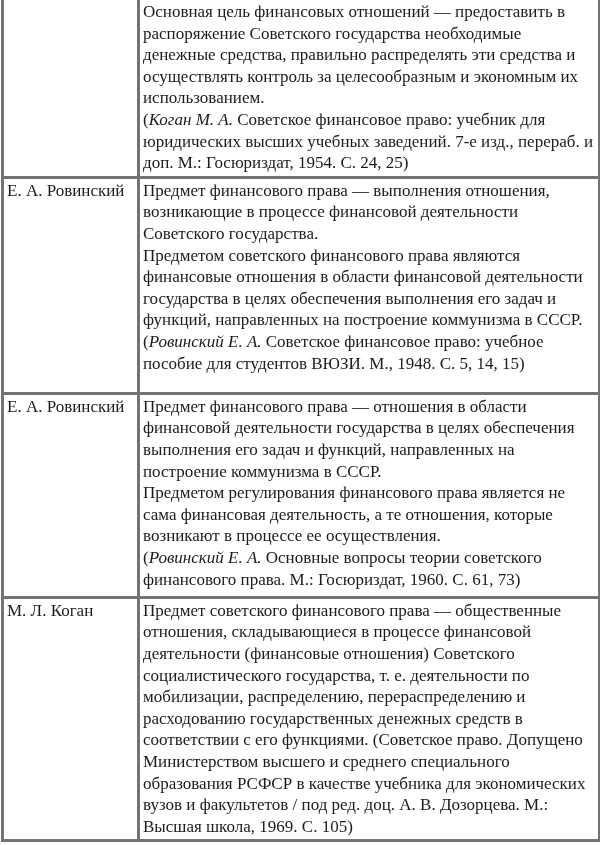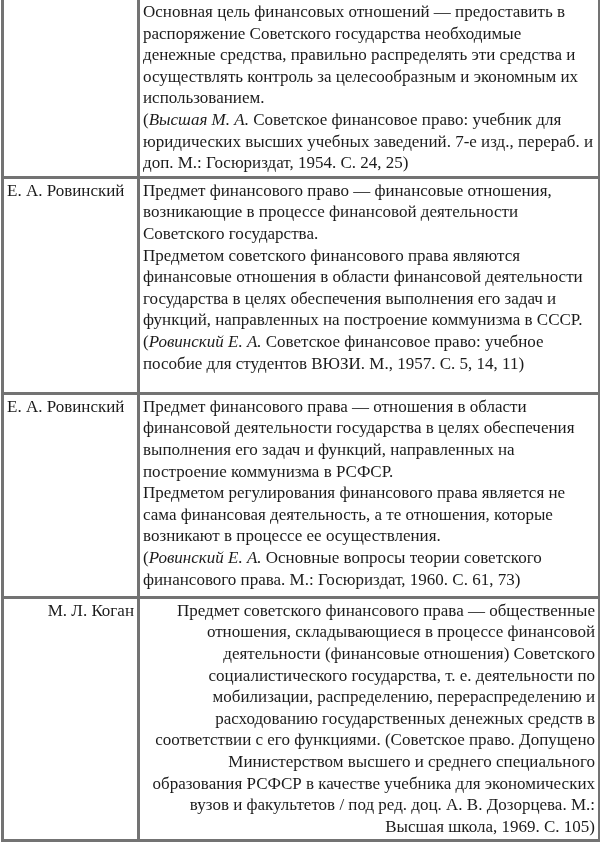--- a/index.html
+++ b/index.html
@@ -35,53 +35,53 @@
   td.author-cell {
     width: 127px;
   }
   td.def-cell {
     width: 452px;
     padding-left: 4px;
   }
   tr.r0 { height: 176px; }
   tr.r1 { height: 216px; }
   tr.r2 { height: 204px; }
-  tr.r3 { height: 243px; text-align: right; }
+  tr.r3 { height: 243px; }
   .para {
     margin: 0;
     padding: 0;
   }
   .para em {
     font-style: italic;
   }
 </style>
 </head>
 <body>
 
 <table class="def-table">
   <tbody>
     <tr class="r0">
       <td class="author-cell"></td>
       <td class="def-cell">
           <div class="para"><span>Основная цель финансовых отношений — предоставить в распоряжение Советского государства необходимые денежные средства, правильно распределять эти средства и осуществлять контроль за целесообразным и экономным их использованием.</span></div>
-          <div class="para"><span>(</span><em>Высшая М. А.</em><span> Советское финансовое право: учебник для юридических высших учебных заведений. 7-е изд., перераб. и доп. М.: Госюриздат, 1954. С. 24, 25)</span></div>
+          <div class="para"><span>(</span><em>Коган М. А.</em><span> Советское финансовое право: учебник для юридических высших учебных заведений. 7-е изд., перераб. и доп. М.: Госюриздат, 1954. С. 24, 25)</span></div>
         </td>
     </tr>
     <tr class="r1">
       <td class="author-cell">Е. А. Ровинский</td>
       <td class="def-cell">
-          <div class="para"><span>Предмет финансового право — финансовые отношения, возникающие в процессе финансовой деятельности Советского государства.</span></div>
+          <div class="para"><span>Предмет финансового права — выполнения отношения, возникающие в процессе финансовой деятельности Советского государства.</span></div>
           <div class="para"><span>Предметом советского финансового права являются финансовые отношения в области финансовой деятельности государства в целях обеспечения выполнения его задач и функций, направленных на построение коммунизма в СССР.</span></div>
-          <div class="para"><span>(</span><em>Ровинский Е. А.</em><span> Советское финансовое право: учебное пособие для студентов ВЮЗИ. М., 1957. С. 5, 14, 11)</span></div>
+          <div class="para"><span>(</span><em>Ровинский Е. А.</em><span> Советское финансовое право: учебное пособие для студентов ВЮЗИ. М., 1948. С. 5, 14, 15)</span></div>
         </td>
     </tr>
     <tr class="r2">
       <td class="author-cell">Е. А. Ровинский</td>
       <td class="def-cell">
-          <div class="para"><span>Предмет финансового права — отношения в области финансовой деятельности государства в целях обеспечения выполнения его задач и функций, направленных на построение коммунизма в РСФСР.</span></div>
+          <div class="para"><span>Предмет финансового права — отношения в области финансовой деятельности государства в целях обеспечения выполнения его задач и функций, направленных на построение коммунизма в СССР.</span></div>
           <div class="para"><span>Предметом регулирования финансового права является не сама финансовая деятельность, а те отношения, которые возникают в процессе ее осуществления.</span></div>
           <div class="para"><span>(</span><em>Ровинский Е. А.</em><span> Основные вопросы теории советского финансового права. М.: Госюриздат, 1960. С. 61, 73)</span></div>
         </td>
     </tr>
     <tr class="r3">
       <td class="author-cell">М. Л. Коган</td>
       <td class="def-cell">
           <div class="para"><span>Предмет советского финансового права — общественные отношения, складывающиеся в процессе финансовой деятельности (финансовые отношения) Советского социалистического государства, т. е. деятельности по мобилизации, распределению, перераспределению и расходованию государственных денежных средств в соответствии с его функциями. (Советское право. Допущено Министерством высшего и среднего специального образования РСФСР в качестве учебника для экономических вузов и факультетов / под ред. доц. А. В. Дозорцева. М.: Высшая школа, 1969. С. 105)</span></div>
         </td>
     </tr>

